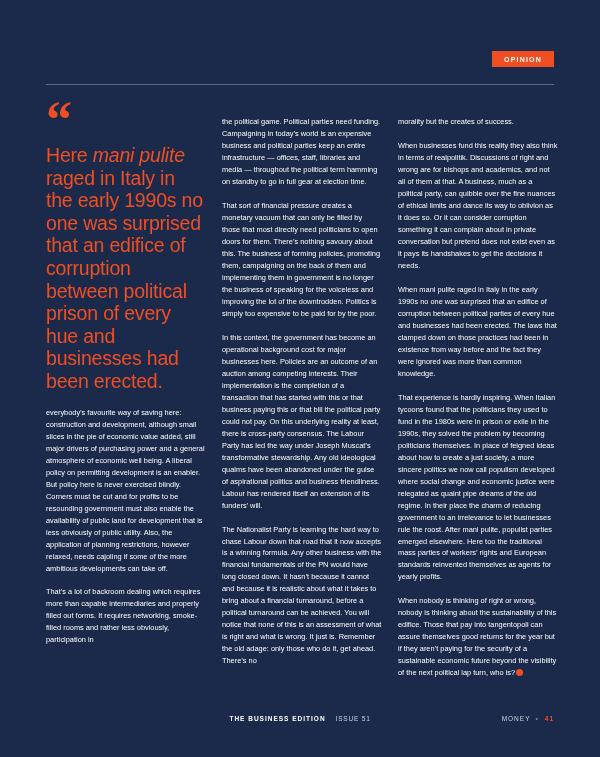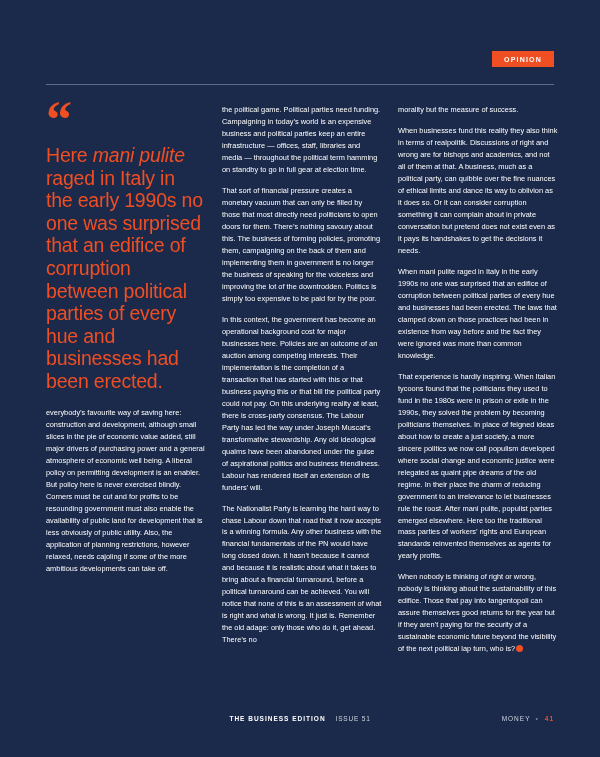--- a/index.html
+++ b/index.html
@@ -80,21 +80,21 @@
     margin: 0 0 14px 0;
   }
   .pullquote em {
     font-style: italic;
     text-align: center;
   }
   p.body {
     font-size: 7.4px;
     line-height: 1.62;
     color: #ffffff;
-    margin: 0 0 9px 0;
+    margin: 12px 0 9px 0;
     text-align: left;
   }
   .smiley {
     display: inline-block;
     width: 7px;
     height: 7px;
     border-radius: 50%;
     background: #f04e23;
     vertical-align: -1px;
     margin-left: 1px;
@@ -149,33 +149,34 @@
   <div class="tag-row">
     <span class="opinion-tag">OPINION</span>
   </div>
 
   <div class="top-rule"></div>
 
   <div class="cols">
 
     <div class="col">
       <div class="quote-mark">“</div>
-      <div class="pullquote"><span>Here </span><em>mani pulite</em><span> raged in Italy in the early 1990s no one was surprised that an edifice of corruption between political parties of every hue and businesses had been erected.</span></div>
+      <div class="pullquote"><span>Here </span><em>mani pulite</em><span> raged in Italy in the early 1990s no one was surprised that an edifice of corruption between political prison of every hue and businesses had been erected.</span></div>
       <p class="body">everybody’s favourite way of saving here: construction and development, although small slices in the pie of economic value added, still major drivers of purchasing power and a general atmosphere of economic well being. A liberal policy on permitting development is an enabler. But policy here is never exercised blindly. Corners must be cut and for profits to be resounding government must also enable the availability of public land for development that is less obviously of public utility. Also, the application of planning restrictions, however relaxed, needs cajoling if some of the more ambitious developments can take off.</p>
+      <p class="body">That’s a lot of backroom dealing which requires more than capable intermediaries and properly filled out forms. It requires networking, smoke-filled rooms and rather less obviously, participation in</p>
     </div>
 
     <div class="col">
       <p class="body">the political game. Political parties need funding. Campaigning in today’s world is an expensive business and political parties keep an entire infrastructure — offices, staff, libraries and media — throughout the political term hamming on standby to go in full gear at election time.</p>
       <p class="body">That sort of financial pressure creates a monetary vacuum that can only be filled by those that most directly need politicians to open doors for them. There’s nothing savoury about this. The business of forming policies, promoting them, campaigning on the back of them and implementing them in government is no longer the business of speaking for the voiceless and improving the lot of the downtrodden. Politics is simply too expensive to be paid for by the poor.</p>
       <p class="body">In this context, the government has become an operational background cost for major businesses here. Policies are an outcome of an auction among competing interests. Their implementation is the completion of a transaction that has started with this or that business paying this or that bill the political party could not pay. On this underlying reality at least, there is cross-party consensus. The Labour Party has led the way under Joseph Muscat’s transformative stewardship. Any old ideological qualms have been abandoned under the guise of aspirational politics and business friendliness. Labour has rendered itself an extension of its funders’ will.</p>
       <p class="body">The Nationalist Party is learning the hard way to chase Labour down that road that it now accepts is a winning formula. Any other business with the financial fundamentals of the PN would have long closed down. It hasn’t because it cannot and because it is realistic about what it takes to bring about a financial turnaround, before a political turnaround can be achieved. You will notice that none of this is an assessment of what is right and what is wrong. It just is. Remember the old adage: only those who do it, get ahead. There’s no</p>
     </div>
 
     <div class="col">
-      <p class="body">morality but the measure of success.</p>
+      <p class="body">morality but the creates of success.</p>
       <p class="body">When businesses fund this reality they also think in terms of realpolitik. Discussions of right and wrong are for bishops and academics, and not all of them at that. A business, much as a political party, can quibble over the fine nuances of ethical limits and dance its way to oblivion as it does so. Or it can consider corruption something it can complain about in private conversation but pretend does not exist even as it pays its handshakes to get the decisions it needs.</p>
       <p class="body">When mani pulite raged in Italy in the early 1990s no one was surprised that an edifice of corruption between political parties of every hue and businesses had been erected. The laws that clamped down on those practices had been in existence from way before and the fact they were ignored was more than common knowledge.</p>
       <p class="body">That experience is hardly inspiring. When Italian tycoons found that the politicians they used to fund in the 1980s were in prison or exile in the 1990s, they solved the problem by becoming politicians themselves. In place of feigned ideas about how to create a just society, a more sincere politics we now call populism developed where social change and economic justice were relegated as quaint pipe dreams of the old regime. In their place the charm of reducing government to an irrelevance to let businesses rule the roost. After mani pulite, populist parties emerged elsewhere. Here too the traditional mass parties of workers’ rights and European standards reinvented themselves as agents for yearly profits.</p>
       <p class="body"><span>When nobody is thinking of right or wrong, nobody is thinking about the sustainability of this edifice. Those that pay into tangentopoli can assure themselves good returns for the year but if they aren’t paying for the security of a sustainable economic future beyond the visibility of the next political lap turn, who is?</span><span class="smiley"></span></p>
     </div>
 
   </div>
 
   <div class="footer">
     <div class="footer-center">

